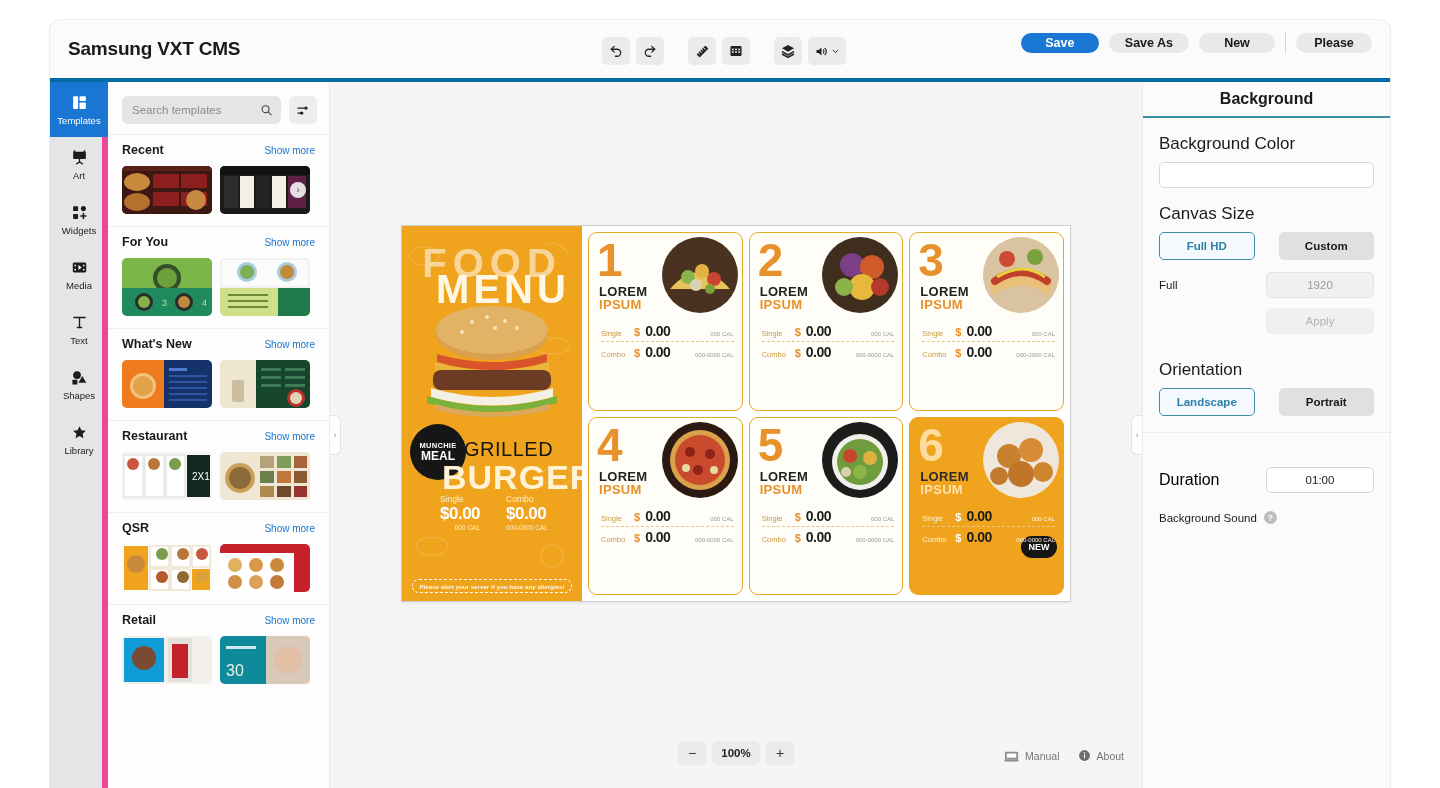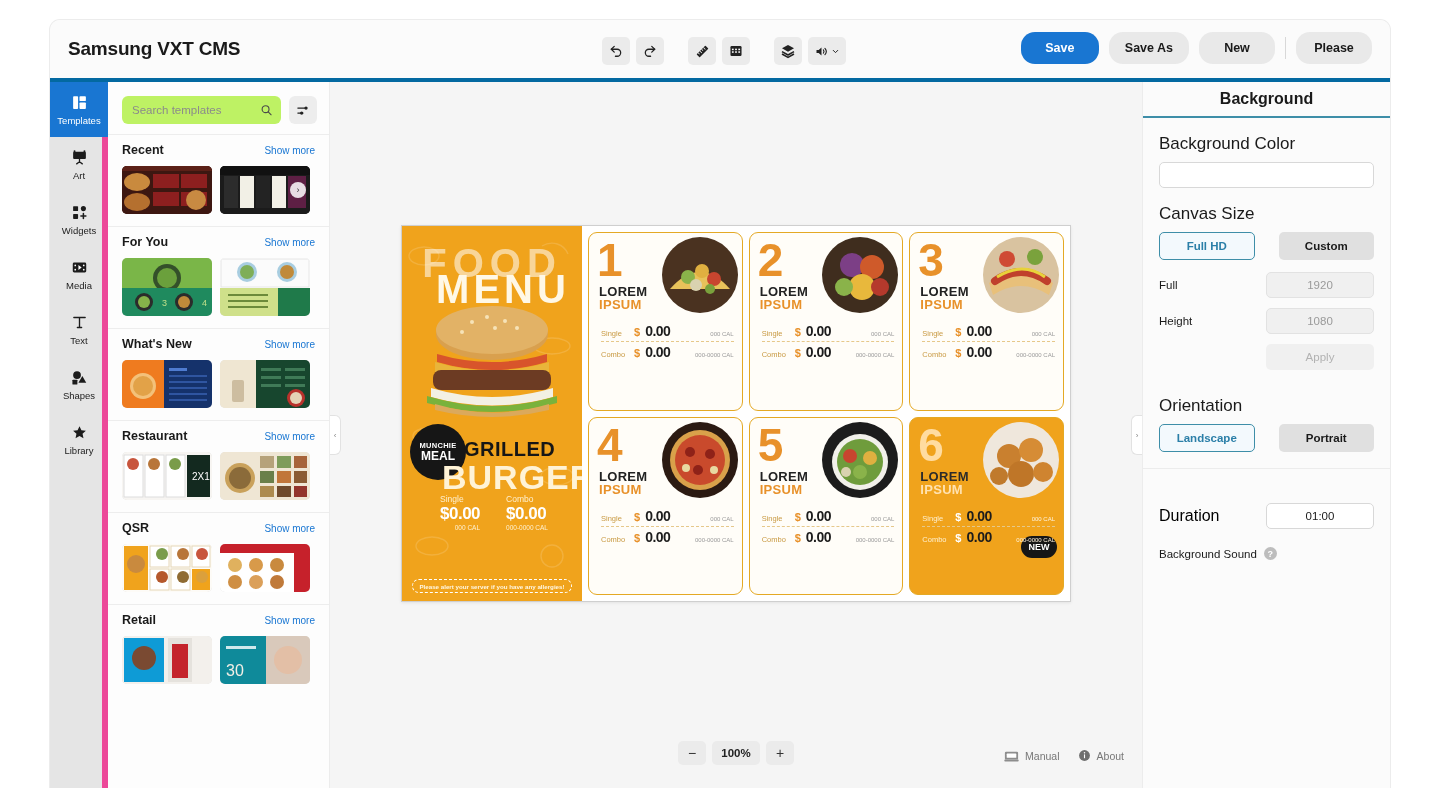--- a/index.html
+++ b/index.html
@@ -40,21 +40,21 @@
     display: flex; align-items: center; justify-content: center;
     cursor: pointer; border: none;
   }
   .tbtn.wide { width: 38px; gap: 2px; }
   .tbtn svg { display: block; }
   .actions {
     position: absolute; right: 18px; top: 12px;
     display: flex; align-items: center; gap: 10px;
   }
   .abtn {
-    height: 32px; min-width: 76px; padding: 0 16px;
+    height: 20px; min-width: 76px; padding: 0 16px;
     border-radius: 14px; border: none;
     background: #e9e9e9; color: #1a1a1a;
     font-size: 12.5px; font-weight: bold;
     font-family: "Liberation Sans", sans-serif;
     display: flex; align-items: center; justify-content: center;
     cursor: pointer;
   }
   .abtn.primary { background: #1976d2; color: #fff; }
   .abtn.save { min-width: 78px; }
   .vdiv { width: 1px; height: 22px; background: #d8d8d8; }
@@ -81,21 +81,21 @@
     background: #fdfdfd;
     border-right: 1px solid #ececec;
     position: relative; overflow: hidden;
   }
   .search-row {
     display: flex; align-items: center; gap: 8px;
     padding: 14px 12px 10px 14px;
   }
   .search-box {
     position: relative; flex: 1; height: 28px;
-    background: #bef264; border-radius: 6px;
+    background: #e5e5e5; border-radius: 6px;
     display: flex; align-items: center; padding: 0 8px 0 10px;
   }
   .search-box input {
     border: none; background: transparent; outline: none;
     font-size: 11.5px; color: #6d6d6d; width: 100%;
     font-family: "Liberation Sans", sans-serif;
   }
   .search-box input::placeholder { color: #8b8b8b; }
   .filter-btn {
     width: 28px; height: 28px; background: #ededed;
@@ -157,21 +157,21 @@
     position: absolute; left: 8px; top: 198px;
     width: 56px; height: 56px; border-radius: 50%;
     background: #161616; color: #fff;
     display: flex; flex-direction: column;
     align-items: center; justify-content: center; line-height: 1.05;
   }
   .badge-meal .b1 { font-size: 7.5px; font-weight: bold; letter-spacing: .3px;}
   .badge-meal .b2 { font-size: 12px; font-weight: bold; }
   .hero-grilled {
     position: absolute; left: 62px; top: 212px;
-    font-size: 20px; font-weight: bold; color: #161616; letter-spacing: .5px;
+    font-size: 20px; font-weight: normal; color: #161616; letter-spacing: .5px;
   }
   .hero-burger-word {
     position: absolute; left: 40px; top: 232px;
     font-size: 34px; font-weight: bold; color: #fff3d6; letter-spacing: 1px;
   }
   .hero-prices {
     position: absolute; left: 38px; top: 268px;
     display: flex; gap: 26px;
   }
   .hp-col .hp-lbl { font-size: 8.5px; color: #fff0cf; }
@@ -1003,24 +1003,20 @@
         <div class="rlabel">Canvas Size</div>
         <div class="seg">
           <div class="seg-btn sel">Full HD</div>
           <div class="seg-btn">Custom</div>
         </div>
         <div class="frow">
           <span class="fl">Full</span>
           <div class="fin">1920</div>
         </div>
         <div class="frow">
-          <span class="fl">Height</span>
-          <div class="fin">1080</div>
-        </div>
-        <div class="frow">
           <button class="apply-btn">Apply</button>
         </div>
       </div>
 
       <div class="rsec">
         <div class="rlabel">Orientation</div>
         <div class="seg">
           <div class="seg-btn sel">Landscape</div>
           <div class="seg-btn">Portrait</div>
         </div>

